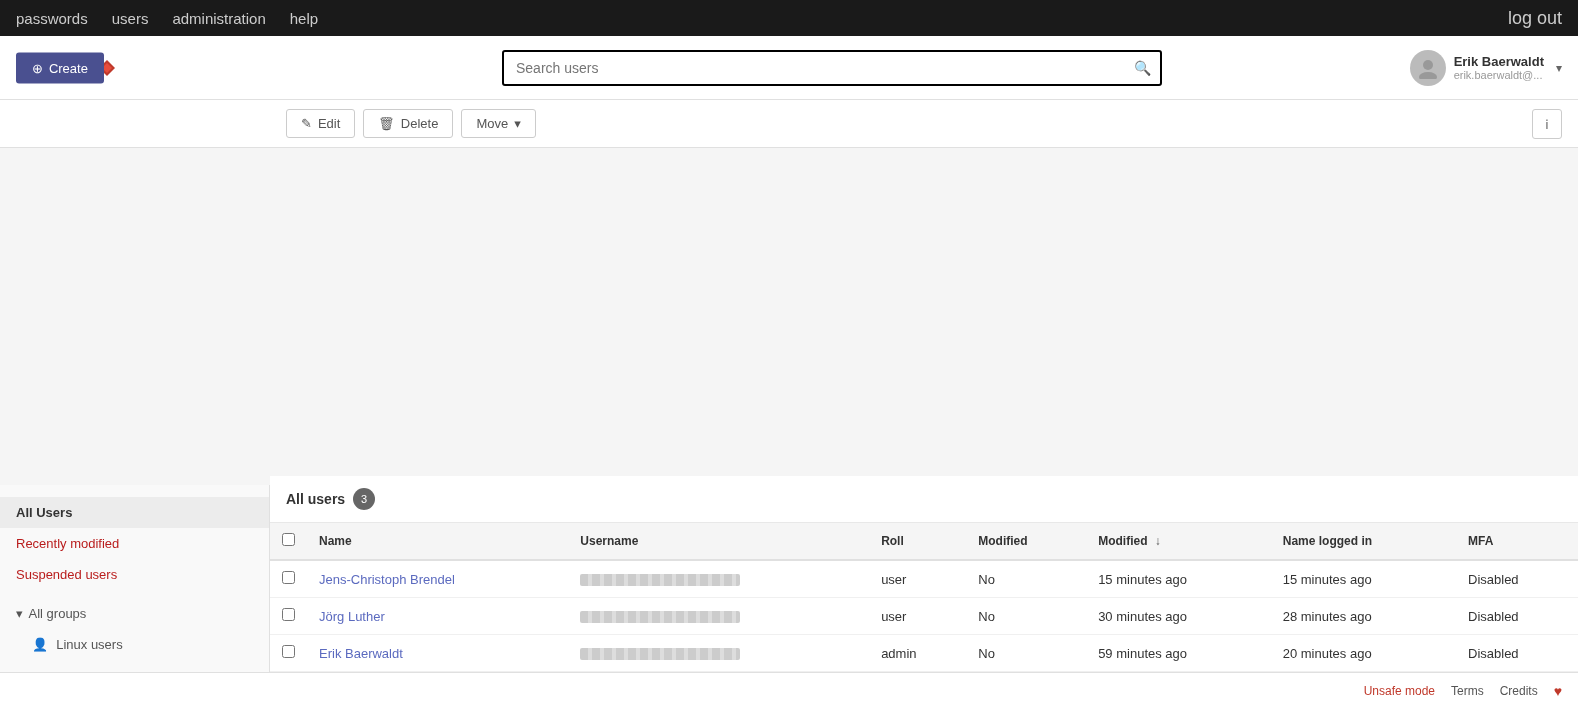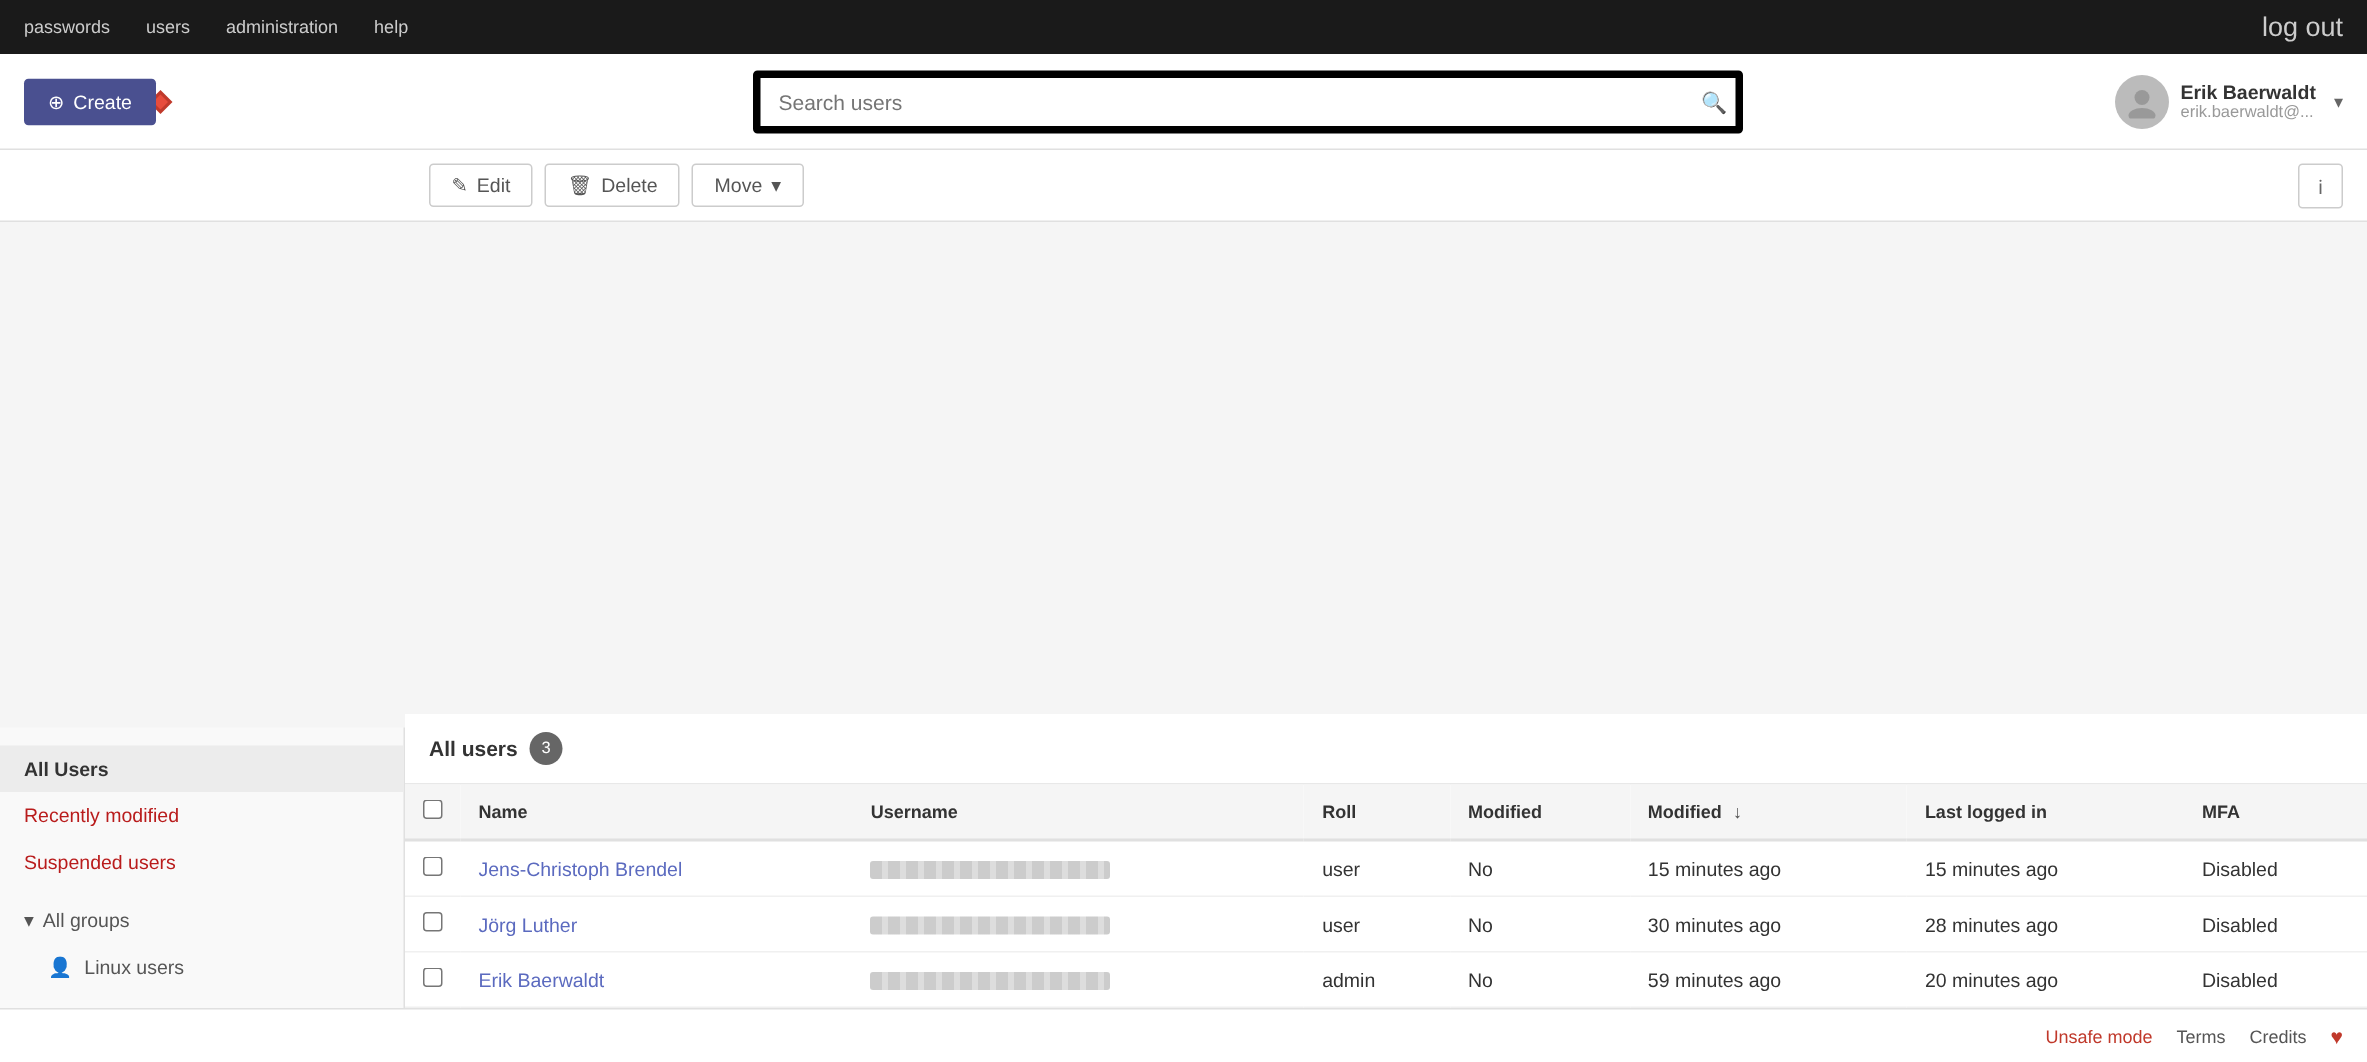--- a/index.html
+++ b/index.html
@@ -10,21 +10,21 @@
       background: #1a1a1a;
       color: #ccc;
       display: flex;
       align-items: center;
       justify-content: space-between;
       padding: 0 16px;
       height: 36px;
       flex-shrink: 0;
     }
     .topbar-left { display: flex; gap: 24px; }
-    .topbar-left a { color: #ccc; text-decoration: none; font-size: 12px; }
+    .topbar-left a { color: #ccc; text-decoration: none; font-size: 15px; }
     .topbar-right a { color: #ccc; text-decoration: none; font-size: 18px; }
 
     
     .header {
       background: #fff;
       display: flex;
       align-items: center;
       padding: 0 16px;
       height: 64px;
       border-bottom: 1px solid #e0e0e0;
@@ -49,21 +49,21 @@
       height: 18px;
     }
     .search-container {
       flex: 1;
       max-width: 660px;
       position: relative;
     }
     .search-input {
       width: 100%;
       padding: 8px 36px 8px 12px;
-      border: 5px solid #000000;
+      border: 2px solid #000000;
       border-radius: 3px;
       font-size: 14px;
       color: #999;
       outline: none;
     }
     .search-icon {
       position: absolute;
       right: 10px;
       top: 50%;
       transform: translateY(-50%);
@@ -401,21 +401,21 @@
               <span>Roll</span>
             </th>
             <th class="sortable">
               <span>Modified</span>
             </th>
             <th class="sortable">
               <span>Modified</span>
               <span class="sort-icon">↓</span>
             </th>
             <th class="sortable">
-              <span>Last logged in</span>
+              <span>Name logged in</span>
             </th>
             <th class="sortable">
               <span>MFA</span>
             </th>
           </tr>
         </thead>
         <tbody id="users-tbody">
 
         <tr>
       <td><input type="checkbox" style=""></td>

